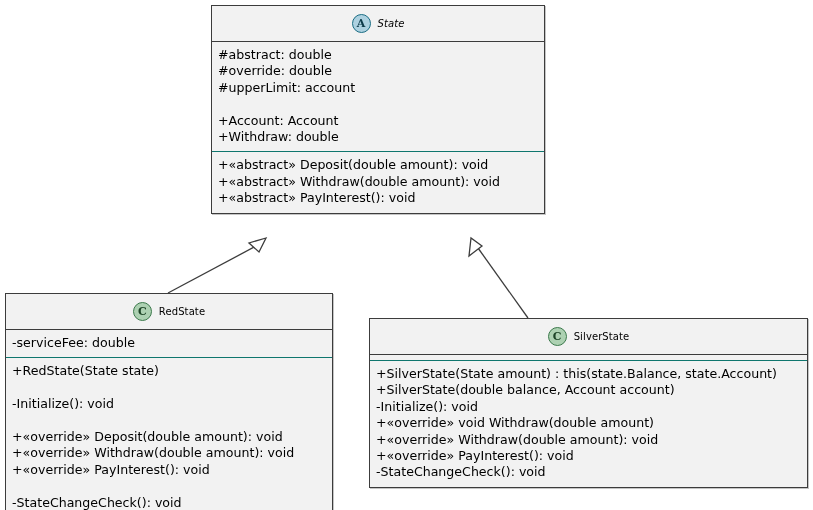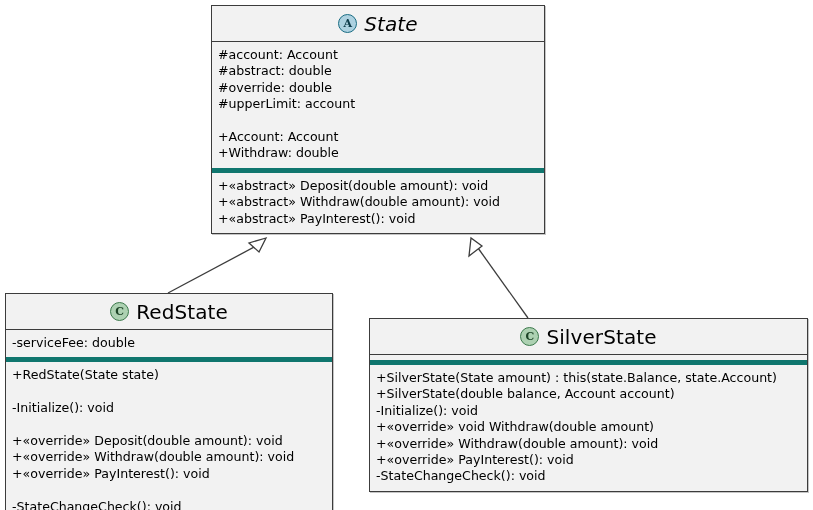--- a/index.html
+++ b/index.html
@@ -68,31 +68,31 @@
     border: 1.4px solid #1a6d84;
     color: #0d3b49;
   }
   .badge-class {
     background: #add1b2;
     border: 1.4px solid #3c7a4c;
     color: #1d4427;
   }
 
   .class-title {
-    font-size: 20px;
+    font-size: 10px;
     letter-spacing: 0.1px;
   }
   .class-title.is-abstract {
     font-style: italic;
   }
 
   .compartment {
     box-sizing: border-box;
     padding: 5px 6px 6px 6px;
-    border-top: 5px solid #0f766e;
+    border-top: 1px solid #0f766e;
     background: #f2f2f2;
   }
   .compartment.first-compartment {
     border-top: none;
   }
   .compartment.empty-compartment {
     padding: 0;
     height: 5px;
   }
 
@@ -127,21 +127,20 @@
       <polygon points="471,238 469,256 482,246" fill="#ffffff" stroke="#3c3c3c" stroke-width="1.3"></polygon>
     </g>
   </svg>
 
   <div class="uml-class" id="class-state">
     <div class="class-header">
       <span class="class-badge badge-abstract">A</span>
       <span class="class-title is-abstract">State</span>
     </div>
     <div class="compartment first-compartment">
-        <div class="member-line">#account: Account</div>
         <div class="member-line">#abstract: double</div>
         <div class="member-line">#override: double</div>
         <div class="member-line">#upperLimit: account</div>
         <div class="member-line spacer-line">&nbsp;</div>
         <div class="member-line">+Account: Account</div>
         <div class="member-line">+Withdraw: double</div>
       </div>
     <div class="compartment">
         <div class="member-line">+«abstract» Deposit(double amount): void</div>
         <div class="member-line">+«abstract» Withdraw(double amount): void</div>

